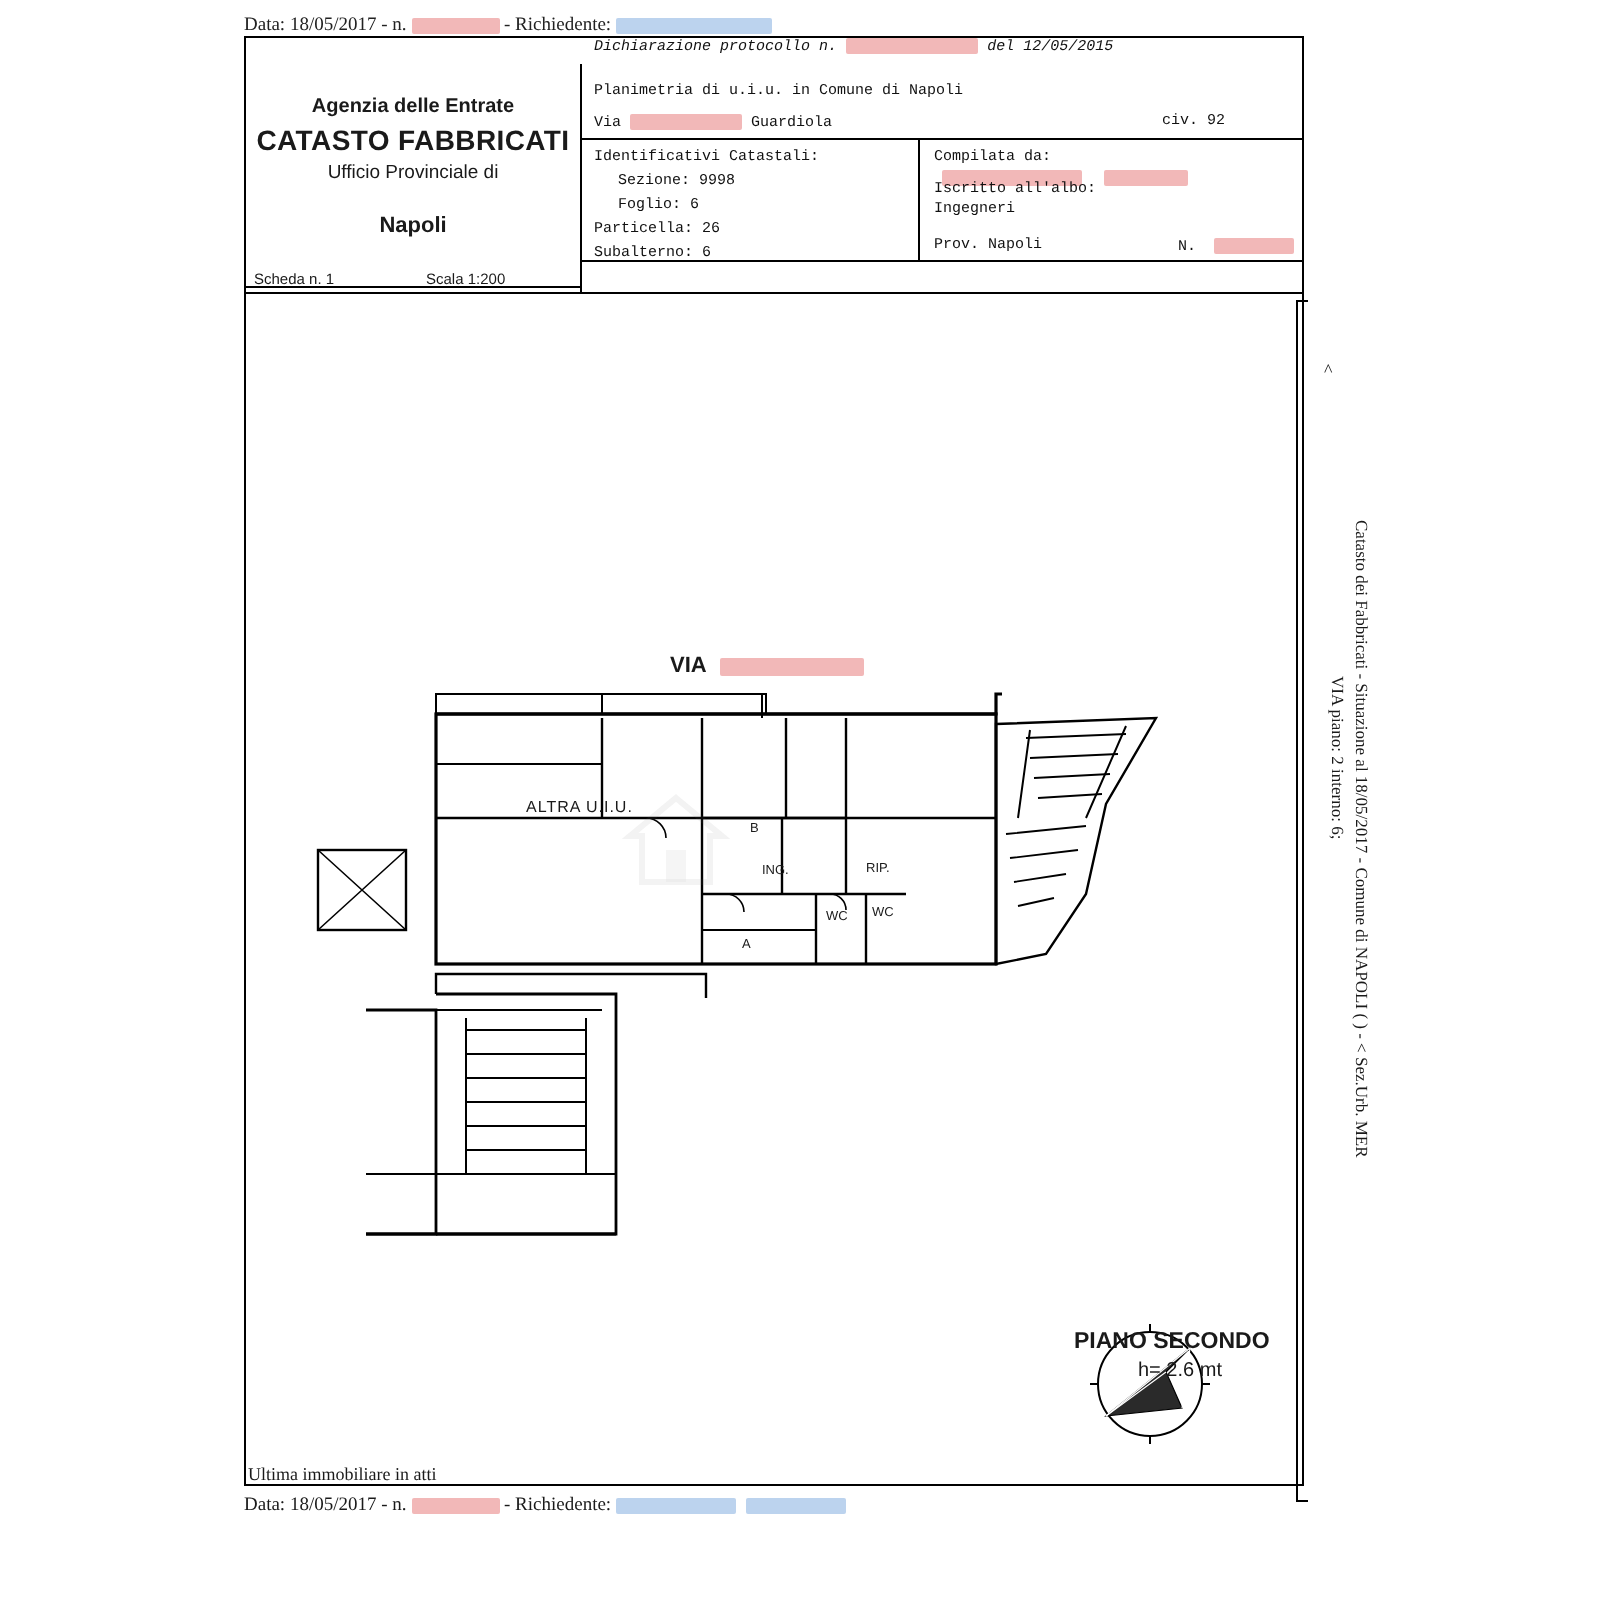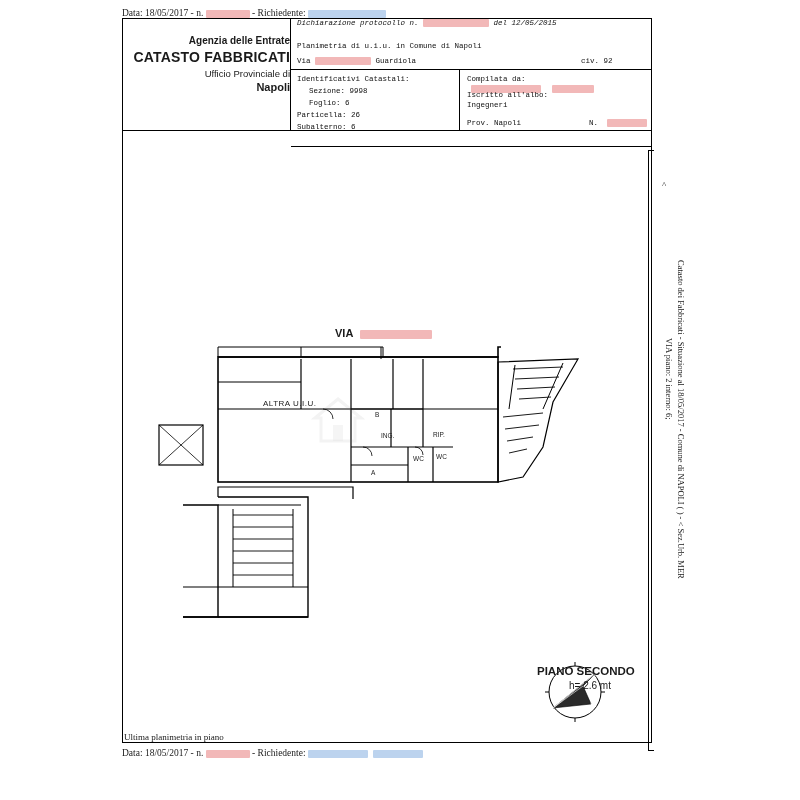--- a/index.html
+++ b/index.html
@@ -34,28 +34,28 @@
   }
   .redact.blue{background:#bcd3ee;}
 
   
   .frame{
     position:absolute;left:122px;top:18px;width:530px;height:725px;
     border:1.6px solid #000;background:#fff;box-sizing:border-box;
   }
   
   .hdr-left{
-    position:absolute;left:0;top:0;width:168px;height:112px;
+    position:absolute;left:0;top:13px;width:168px;height:112px;
     border-right:1.2px solid #000;border-bottom:1.2px solid #000;
-    box-sizing:border-box;text-align:right;
+    box-sizing:border-box;text-align:center;
   }
   .hdr-left .l1{font-family:"Liberation Sans",sans-serif;font-size:10px;font-weight:bold;margin-top:16px;}
   .hdr-left .l2{font-family:"Liberation Sans",sans-serif;font-size:14px;font-weight:bold;margin-top:3px;letter-spacing:.2px;}
   .hdr-left .l3{font-family:"Liberation Sans",sans-serif;font-size:9.5px;margin-top:3px;}
-  .hdr-left .l4{font-family:"Liberation Sans",sans-serif;font-size:11px;font-weight:bold;margin-top:2px;}
+  .hdr-left .l4{font-family:"Liberation Sans",sans-serif;font-size:11px;font-weight:bold;margin-top:15px;}
 
   .hdr-right{
     position:absolute;left:168px;top:0;right:0;height:112px;
     border-bottom:1.2px solid #000;box-sizing:border-box;
     font-family:"Liberation Mono",monospace;font-size:7.5px;color:#111;
   }
   .hdr-right .row{position:absolute;white-space:nowrap;}
   .r-dich{left:6px;top:0;font-style:italic;}
   .r-plan{left:6px;top:23px;}
   .r-via{left:6px;top:38px;}
@@ -185,20 +185,24 @@
       </div>
       <div class="row r-iscr">Iscritto all'albo:</div>
       <div class="row r-ing">Ingegneri</div>
       <div class="row r-prov">Prov. Napoli</div>
       <div class="row r-num">
         <span>N.</span>
         <span class="redact" style="width:40px;margin-left:4px"></span>
       </div>
     </div>
 
+    <div class="hdr-strip">
+      <span class="a">Scheda n. 1</span>
+      <span class="b">Scala 1:200</span>
+    </div>
     <div class="hdr-strip-r"></div>
 
     <div class="canvas">
 
       <svg width="530" height="600" viewBox="0 0 530 600">
         <g fill="none" stroke="#000" stroke-width="1">
 
           <path d="M95 210 L375 210 L375 200 L378 200" stroke-width="1.6"></path>
           <rect x="95" y="210" width="280" height="125" stroke-width="1.6"></rect>
 
@@ -284,21 +288,21 @@
 
   <div class="vline"></div>
   <div class="vtick" style="left:648px;top:150px"></div>
   <div class="vtick" style="left:648px;top:750px"></div>
   <div class="vstrip">
     <div class="t" style="left:18px;top:110px">Catasto dei Fabbricati - Situazione al 18/05/2017 - Comune di NAPOLI ( ) - &lt; Sez.Urb. MER</div>
     <div class="t" style="left:6px;top:188px">VIA                                                      piano: 2 interno: 6;</div>
     <div style="position:absolute;left:4px;top:30px;font-size:9px">^</div>
   </div>
 
-  <div class="ultima">Ultima planimetria in piano</div>
+  <div class="ultima">Ultima immobiliare in atti</div>
   <div class="meta-bottom1">
     <span>Data: 18/05/2017 - n.</span>
     <span class="redact" style="width:44px"></span>
     <span>- Richiedente:</span>
     <span class="redact blue" style="width:60px"></span>
     <span class="redact blue" style="width:50px;margin-left:3px"></span>
   </div>
 
 </div>
 

